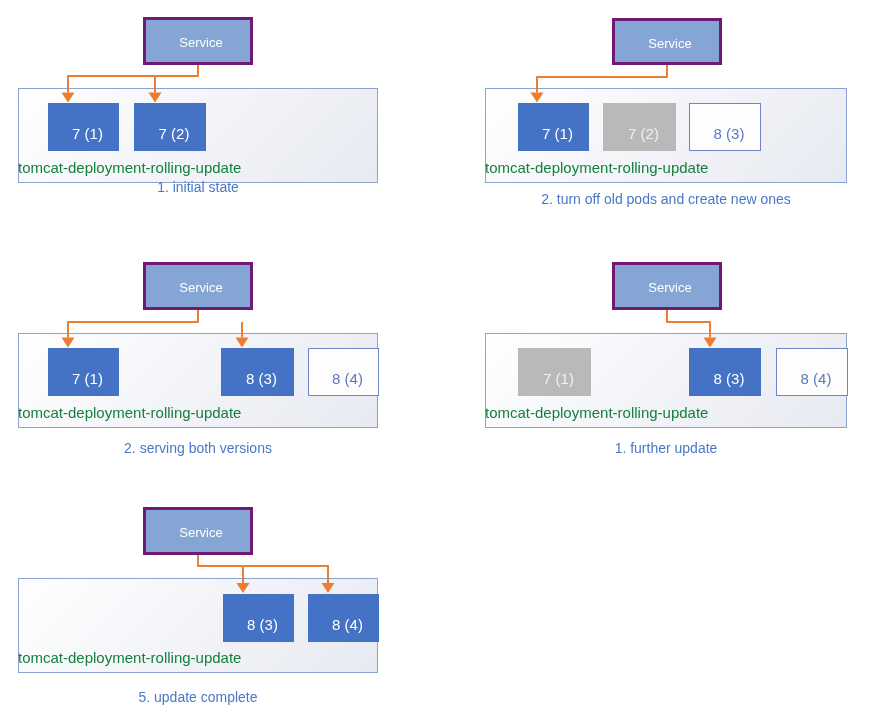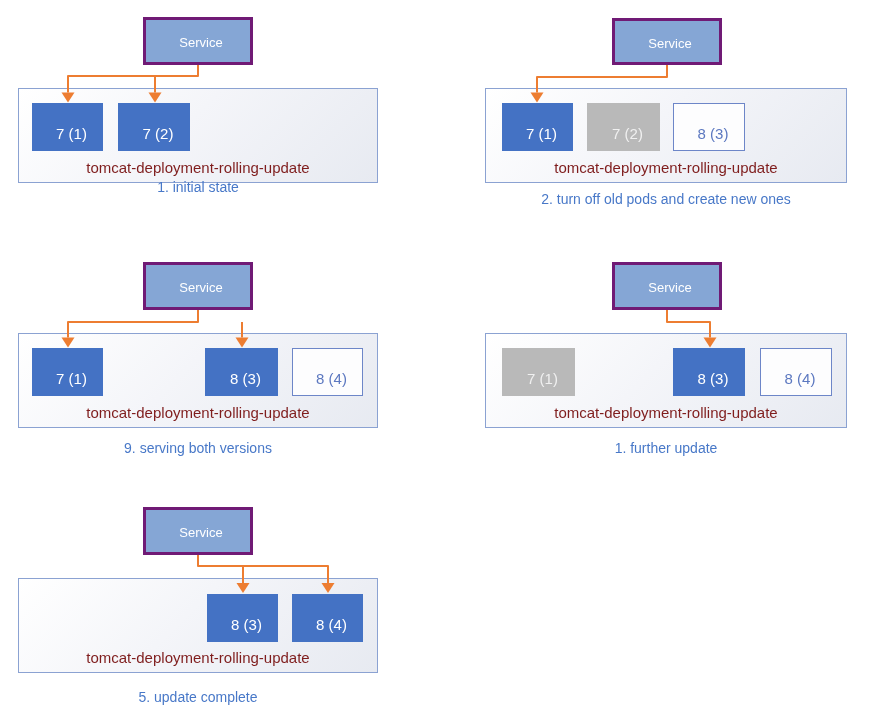--- a/index.html
+++ b/index.html
@@ -18,28 +18,28 @@
   .connector path{stroke:#ed7d31;stroke-width:2;fill:none;stroke-linejoin:round;}
   .connector polygon{fill:#ed7d31;}
   .container-box{
     position:absolute;box-sizing:border-box;
     border:1px solid #8ba2d2;
     background:linear-gradient(135deg,#ffffff 0%,#f4f5f9 45%,#e7eaf1 100%);
   }
   .pod{
     position:absolute;box-sizing:border-box;font-size:15px;
     display:flex;align-items:center;justify-content:center;
-    padding-left:8px;padding-top:13px;
+    padding-left:8px;padding-top:13px;margin-left:16px;
   }
   .pod.active{background:#4472c4;color:#ffffff;}
   .pod.inactive{background:#b9b9b9;color:#f0f0f0;}
   .pod.pending{background:#fdfdfe;border:1.5px solid #6d86c8;color:#5c78c0;}
   .deploy-label{
-    position:absolute;height:22px;line-height:22px;text-align:center;
-    color:#7f1d1d;font-size:15px;
+    position:absolute;height:22px;line-height:22px;
+    color:#15803d;font-size:15px;
   }
   .caption{
     position:absolute;height:18px;line-height:18px;text-align:center;
     color:#4878c8;font-size:14px;
   }
 </style>
 </head>
 <body>
 
 <div class="stage">
@@ -79,21 +79,21 @@
     <svg class="connector" width="435" height="245" viewBox="0 0 435 245">
       <path d="M198,70 V82 H68 V97.5"></path>
       <path d="M242,82 V97.5"></path>
       <polygon points="61.5,97.5 74.5,97.5 68,107.5"></polygon>
       <polygon points="235.5,97.5 248.5,97.5 242,107.5"></polygon>
     </svg>
     <div class="pod active" style="left:32px;top:108px;width:71px;height:48px">7 (1)</div>
     <div class="pod active" style="left:205px;top:108px;width:73px;height:48px">8 (3)</div>
     <div class="pod pending" style="left:292px;top:108px;width:71px;height:48px">8 (4)</div>
     <div class="deploy-label" style="left:18px;top:162px;width:360px">tomcat-deployment-rolling-update</div>
-    <div class="caption" style="left:18px;top:199px;width:360px">9. serving both versions</div>
+    <div class="caption" style="left:18px;top:199px;width:360px">2. serving both versions</div>
   </section>
 
   <section class="panel" style="left:435px;top:240px;width:435px;height:245px">
     <div class="container-box" style="left:50px;top:93px;width:362px;height:95px"></div>
     <div class="service" style="left:177px;top:22px;width:110px;height:48px">Service</div>
     <svg class="connector" width="435" height="245" viewBox="0 0 435 245">
       <path d="M232,70 V82 H275 V97.5"></path>
       <polygon points="268.5,97.5 281.5,97.5 275,107.5"></polygon>
     </svg>
     <div class="pod inactive" style="left:67px;top:108px;width:73px;height:48px">7 (1)</div>

